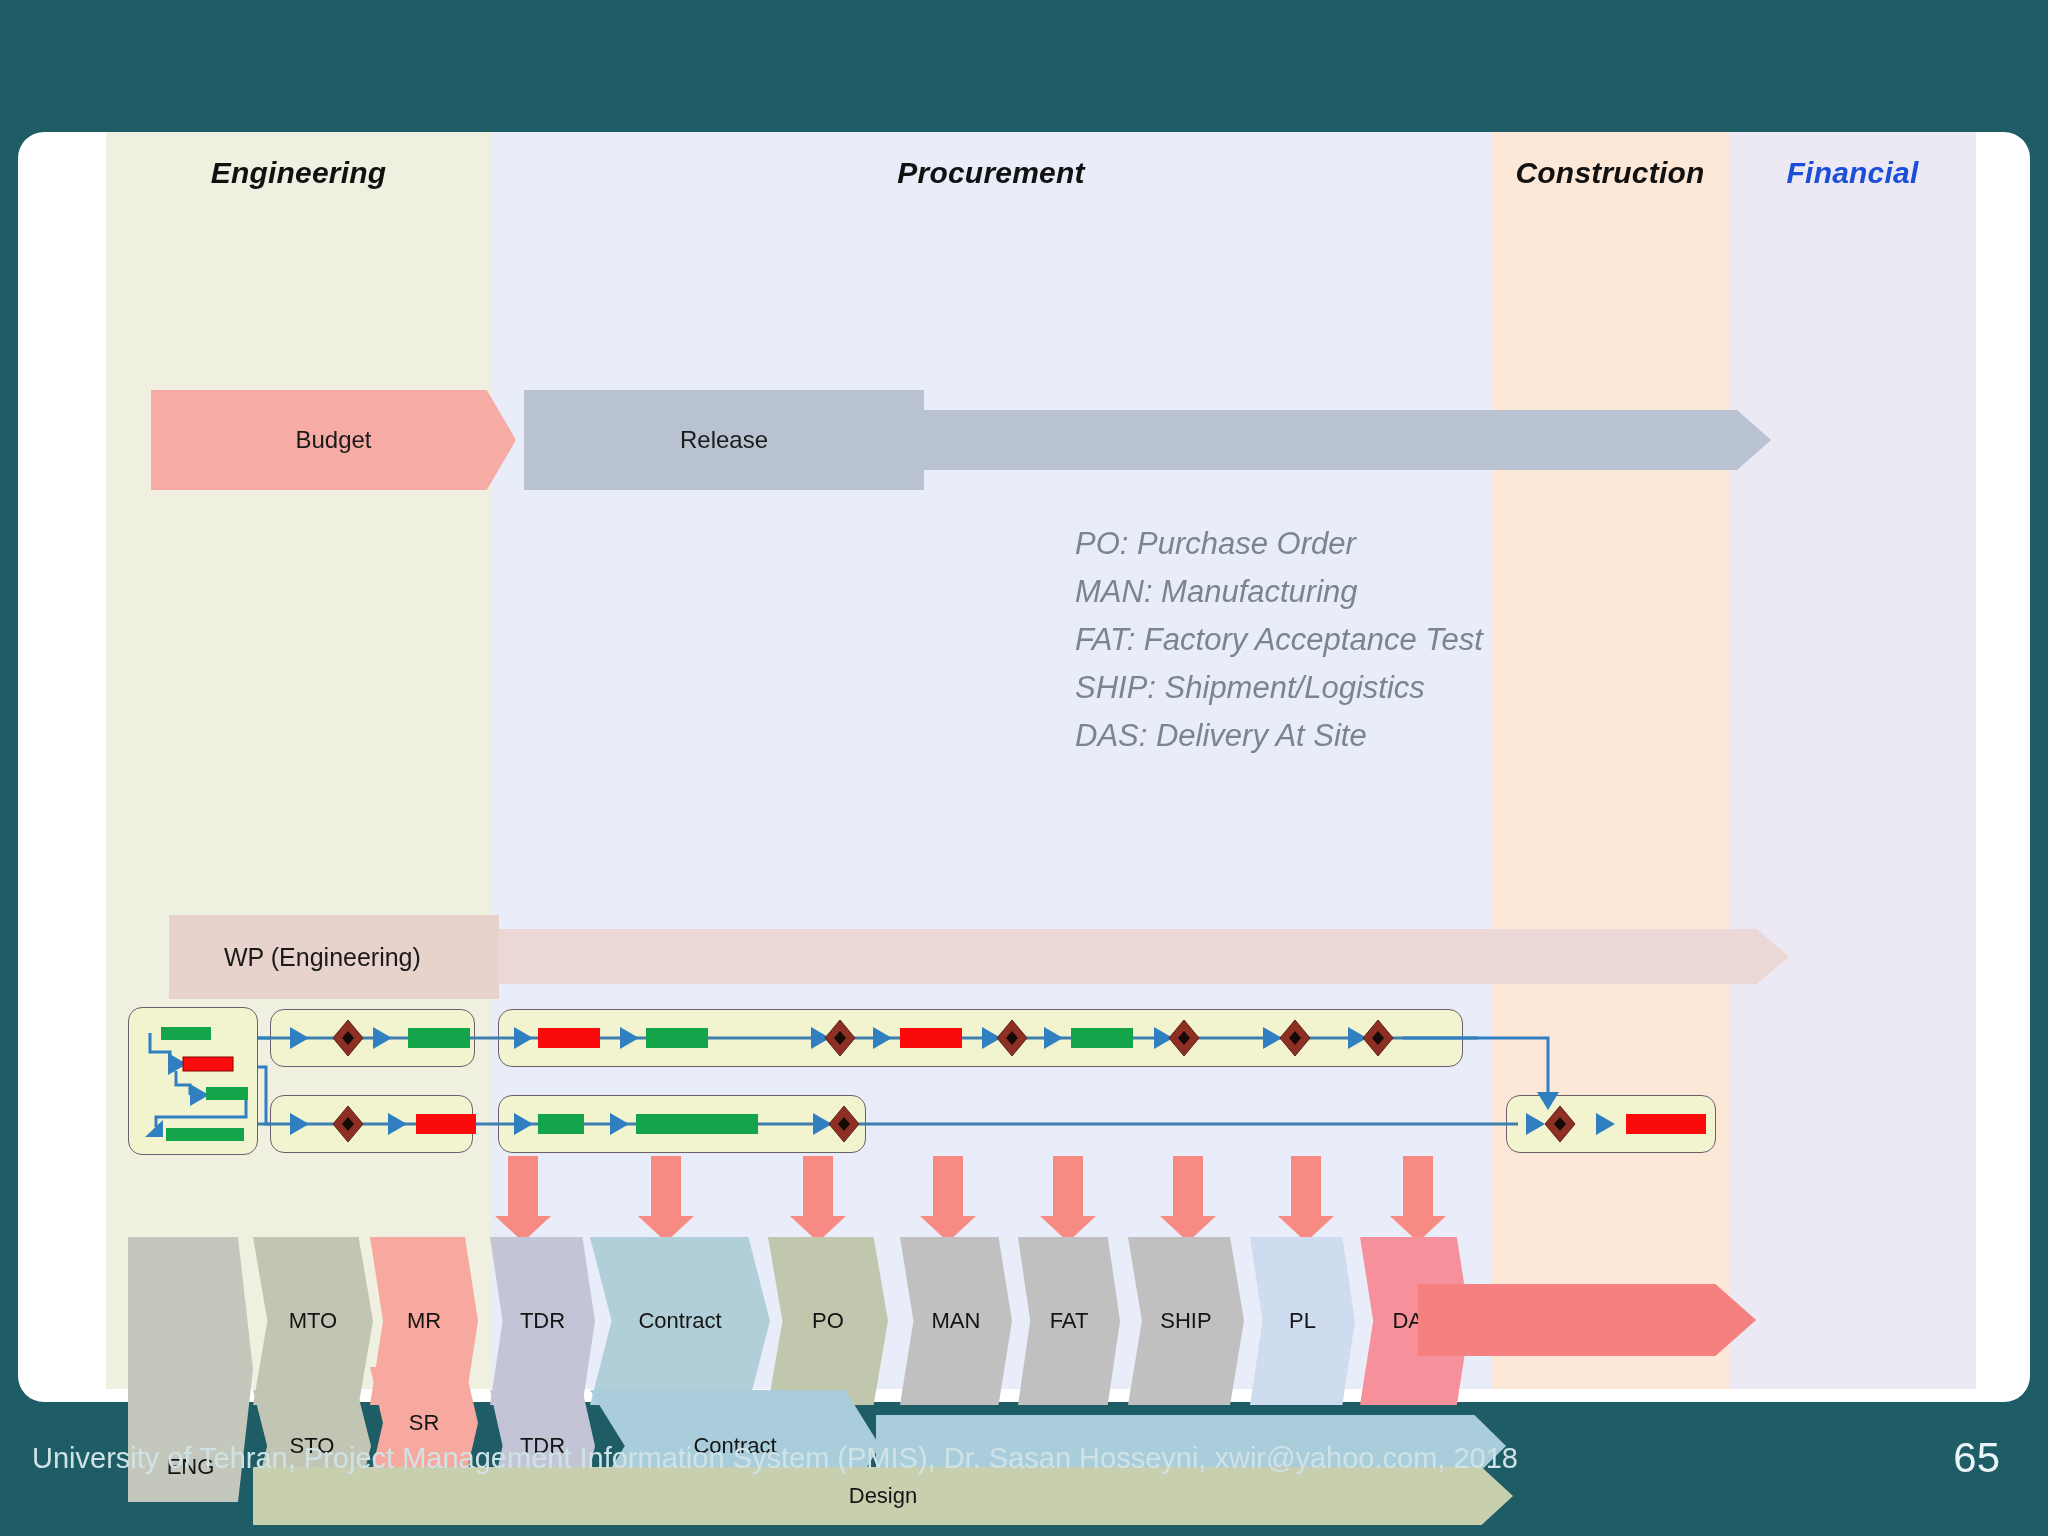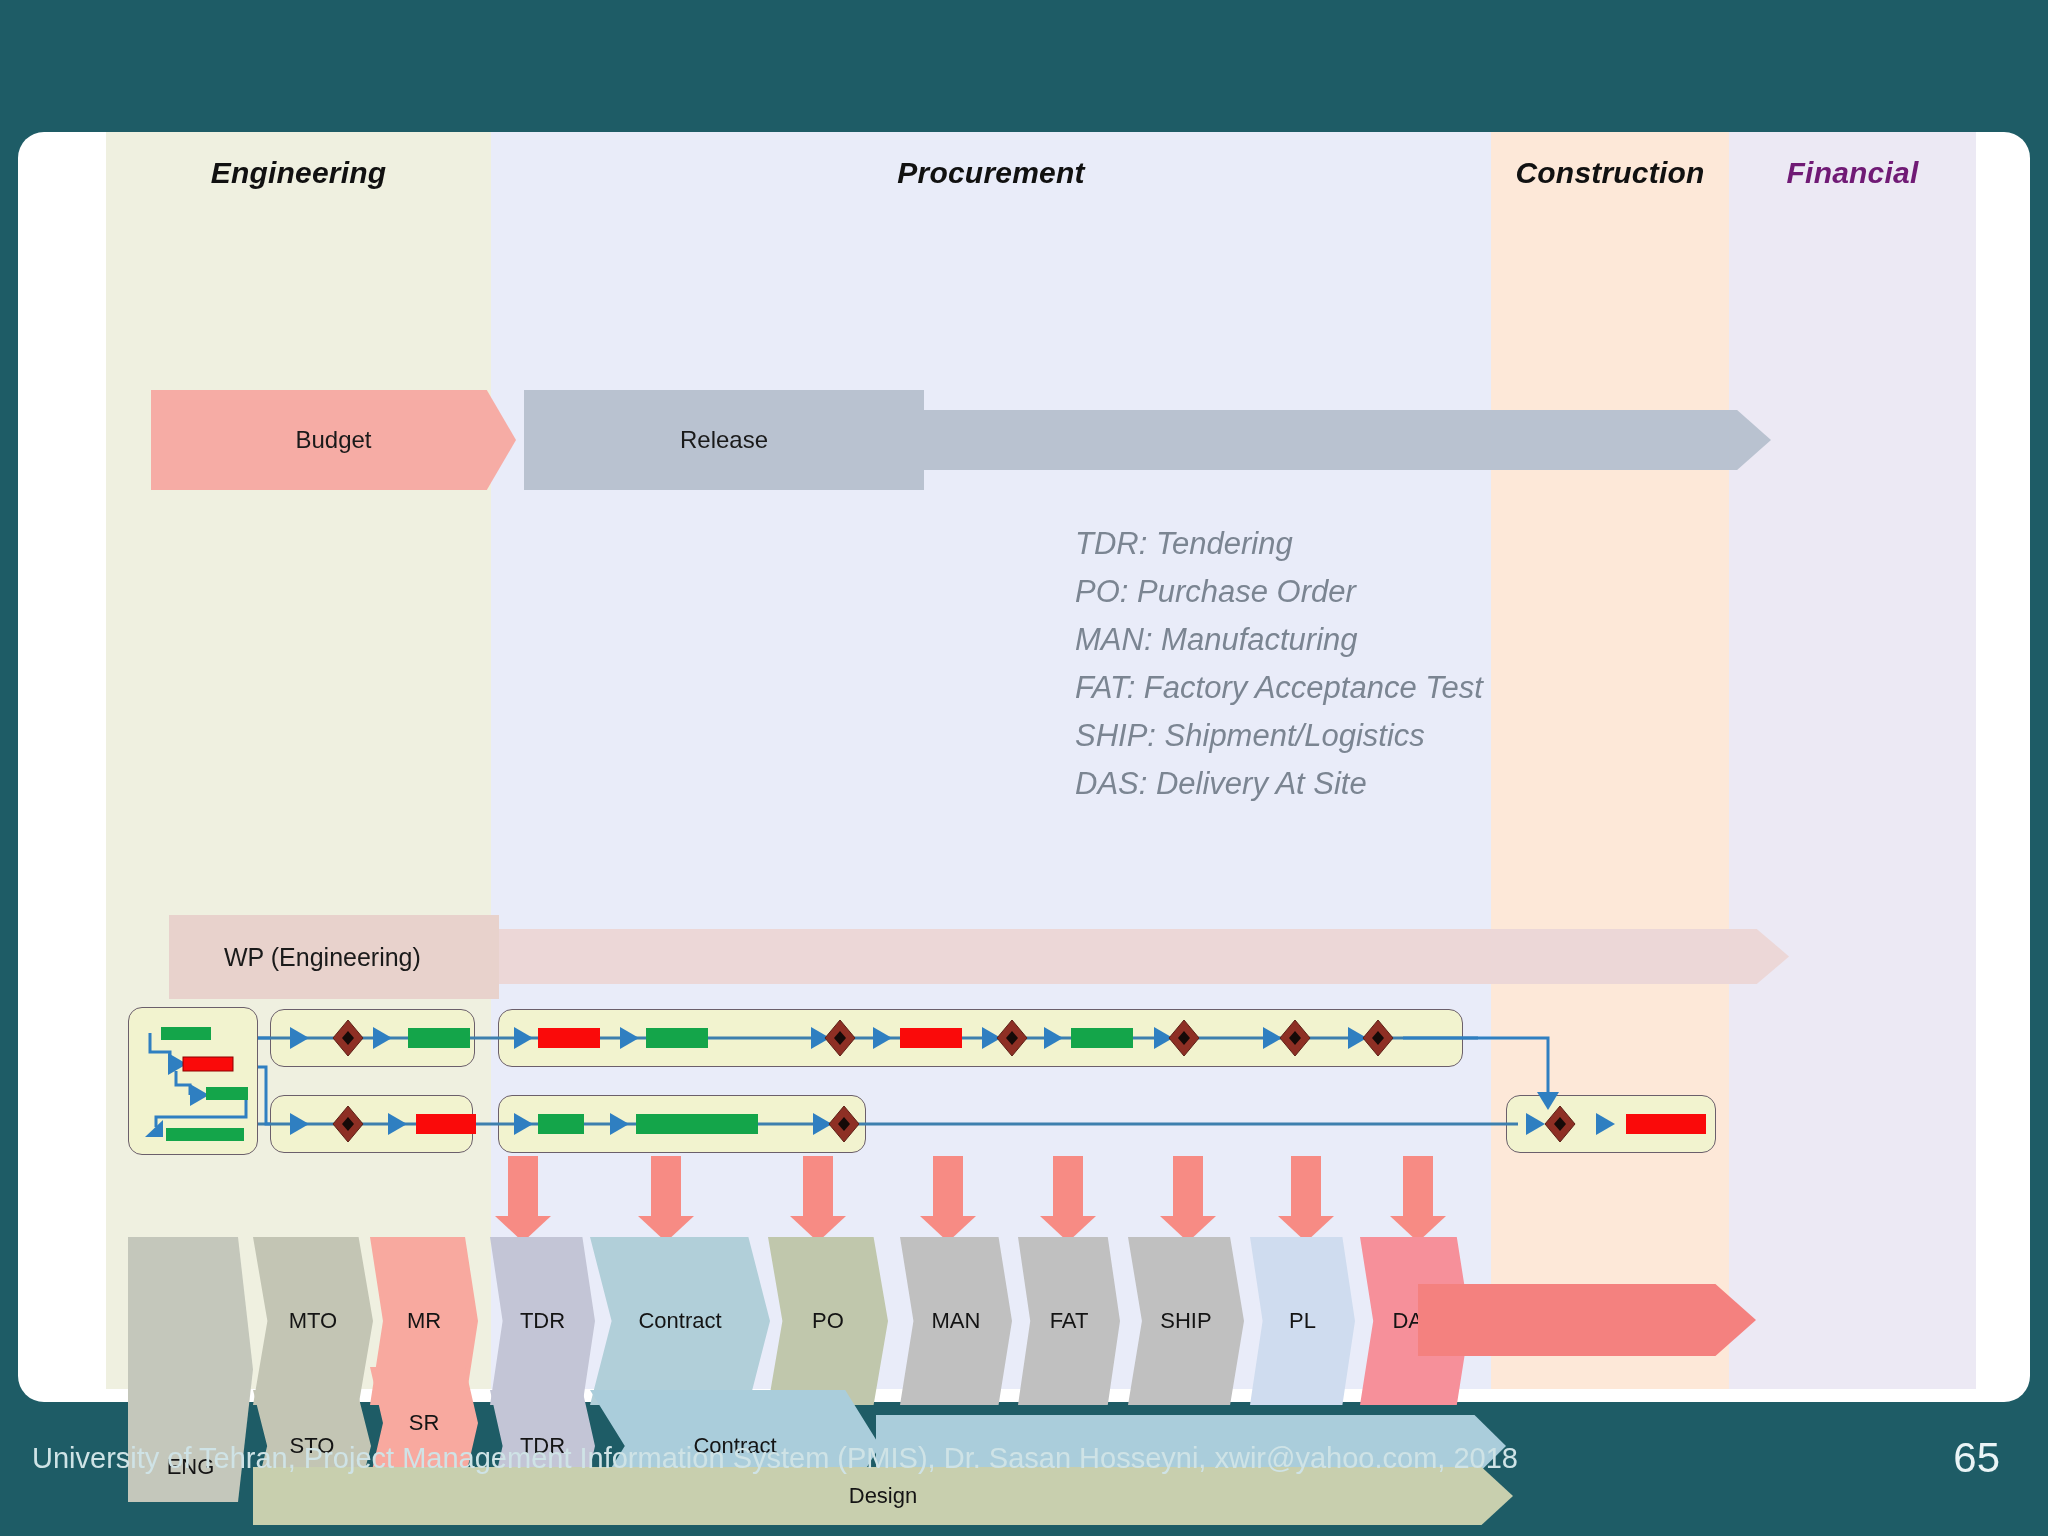--- a/index.html
+++ b/index.html
@@ -121,29 +121,28 @@
   <div class="band" id="band-eng" style="background: rgb(239, 240, 224);">
     <div class="band-title" style="color: rgb(17, 17, 17);">Engineering</div>
   </div>
   <div class="band" id="band-proc" style="background: rgb(233, 236, 249);">
     <div class="band-title" style="color: rgb(17, 17, 17);">Procurement</div>
   </div>
   <div class="band" id="band-const" style="background: rgb(253, 232, 216);">
     <div class="band-title" style="color: rgb(17, 17, 17);">Construction</div>
   </div>
   <div class="band" id="band-fin" style="background: rgb(236, 233, 244);">
-    <div class="band-title" style="color: #701a75;">Financial</div>
+    <div class="band-title" style="color: #1d4ed8;">Financial</div>
   </div>
 
   <div class="shape tex" id="budget" style="background: rgb(246, 172, 165);">Budget</div>
   <div class="shape tex" id="release" style="background: rgb(185, 194, 208);">Release</div>
   <div class="shape tex" id="release-tail" style="background: rgb(185, 194, 208);"></div>
 
   <div id="legend" style="color: rgb(123, 133, 146);">
-    <div>TDR: Tendering</div>
     <div>PO: Purchase Order</div>
     <div>MAN: Manufacturing</div>
     <div>FAT: Factory Acceptance Test</div>
     <div>SHIP: Shipment/Logistics</div>
     <div>DAS: Delivery At Site</div>
   </div>
 
   <div class="shape tex" id="wp" style="background: rgb(232, 210, 204);">WP (Engineering)</div>
   <div class="shape tex" id="wp-tail" style="background: rgb(236, 215, 215);"></div>
 

